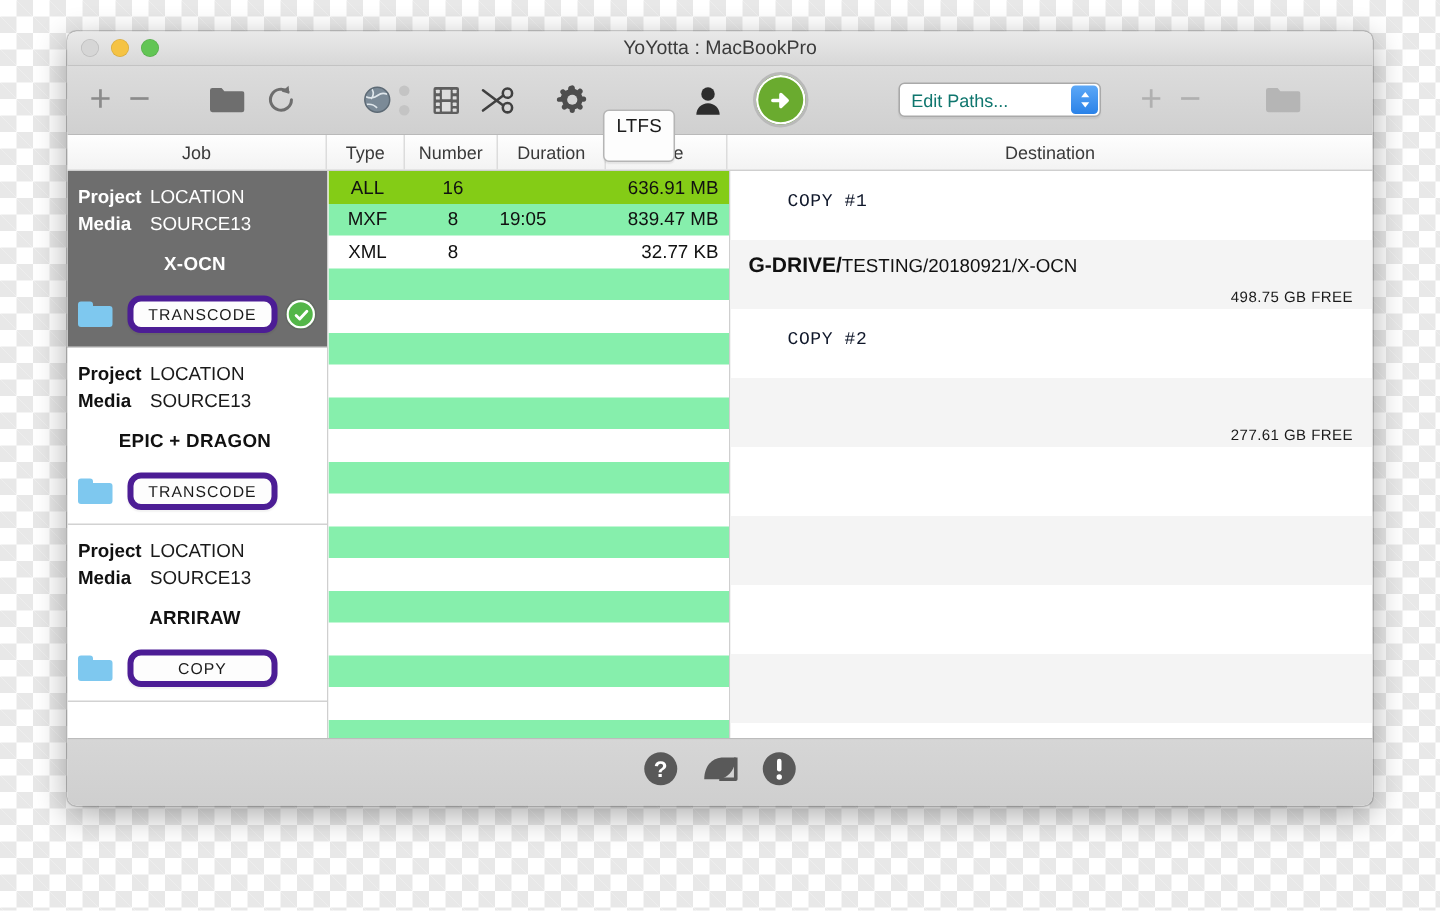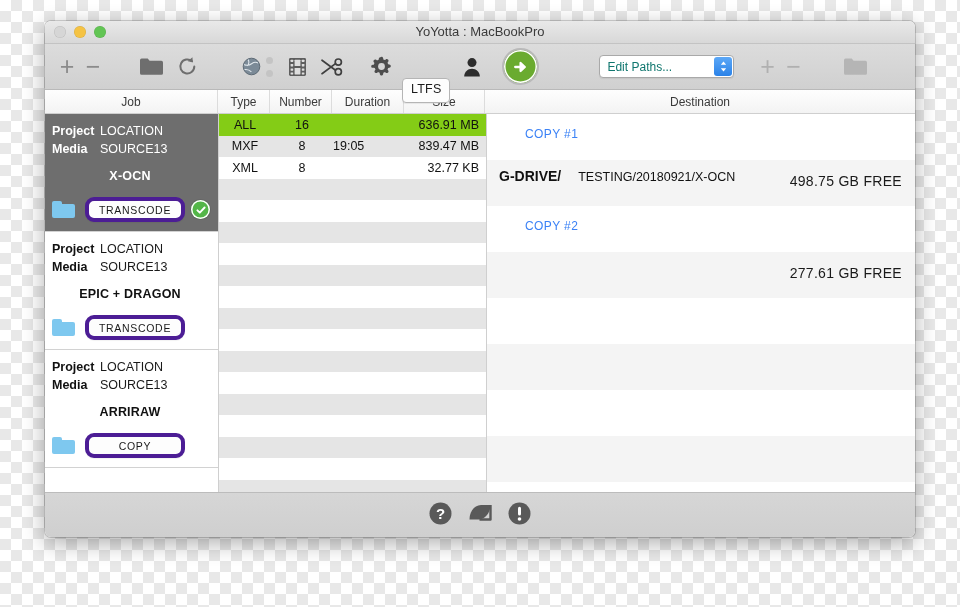--- a/index.html
+++ b/index.html
@@ -75,21 +75,21 @@
     width: 22px; text-align: center;
   }
   .plusminus.dim { color: #b0b0b0; }
 
   .ltfs-btn {
     background: #fdfdfd;
     border: 1px solid #b5b5b5;
     border-radius: 4px;
     font-size: 12.5px;
     color: #1c1c1c;
-    padding: 3px 8px 6px;
+    padding: 3px 8px 16px;
     letter-spacing: .2px;
     box-shadow: 0 1px 1px rgba(0,0,0,.07);
     margin-top: 48px;
   }
 
   .go-btn {
     width: 33px; height: 33px;
     border-radius: 50%;
     background: #6aab2f;
     border: 2.5px solid #b9b9b9;
@@ -215,52 +215,52 @@
     overflow: hidden;
   }
   .frow {
     height: 21.5px;
     display: flex;
     align-items: center;
     font-size: 12.5px;
     color: #111;
     box-sizing: border-box;
   }
-  .frow.alt { background: #e5e5e5; }
+  .frow.alt { background: #86efac; }
   .frow.sel { background: #84cc16; }
   .fc { box-sizing: border-box; }
   .fc.type { width: 52px; text-align: center; }
   .fc.num  { width: 62px; text-align: center; }
   .fc.dur  { width: 72px; text-align: left; padding-right: 8px; }
   .fc.size { width: 81px; text-align: right; padding-right: 7px; }
 
   
   .dests { flex: 1; background: #ffffff; overflow: hidden; }
   .drow {
     height: 46px;
     box-sizing: border-box;
     padding: 0 12px;
     position: relative;
     font-size: 12.5px;
     color: #111;
   }
   .drow.alt { background: #f4f4f4; }
   .copy-label {
     position: absolute; left: 38px; top: 13px;
-    font-size: 12px; letter-spacing: .4px; color: #3b82f6;
+    font-size: 12px; letter-spacing: .4px; color: #0f172a; font-family: Liberation Mono, monospace;
   }
   .path {
     position: absolute; left: 12px; top: 8px;
     font-size: 13.5px; color: #111;
   }
   .path b { font-weight: bold; font-size: 14px; }
-  .path span { font-size: 12.5px; margin-left: 17px; }
+  .path span { font-size: 12.5px; }
   .free {
-    position: absolute; right: 13px; bottom: 17px;
-    font-size: 14px; letter-spacing: .3px; color: #1a1a1a;
+    position: absolute; right: 13px; bottom: 2px;
+    font-size: 10px; letter-spacing: .3px; color: #1a1a1a;
   }
 
   
   .statusbar {
     height: 44px; min-height: 44px;
     background: linear-gradient(to bottom, #d6d6d6, #cfcfcf);
     border-top: 1px solid #bcbcbc;
     display: flex; align-items: center; justify-content: center;
     gap: 16px;
   }

